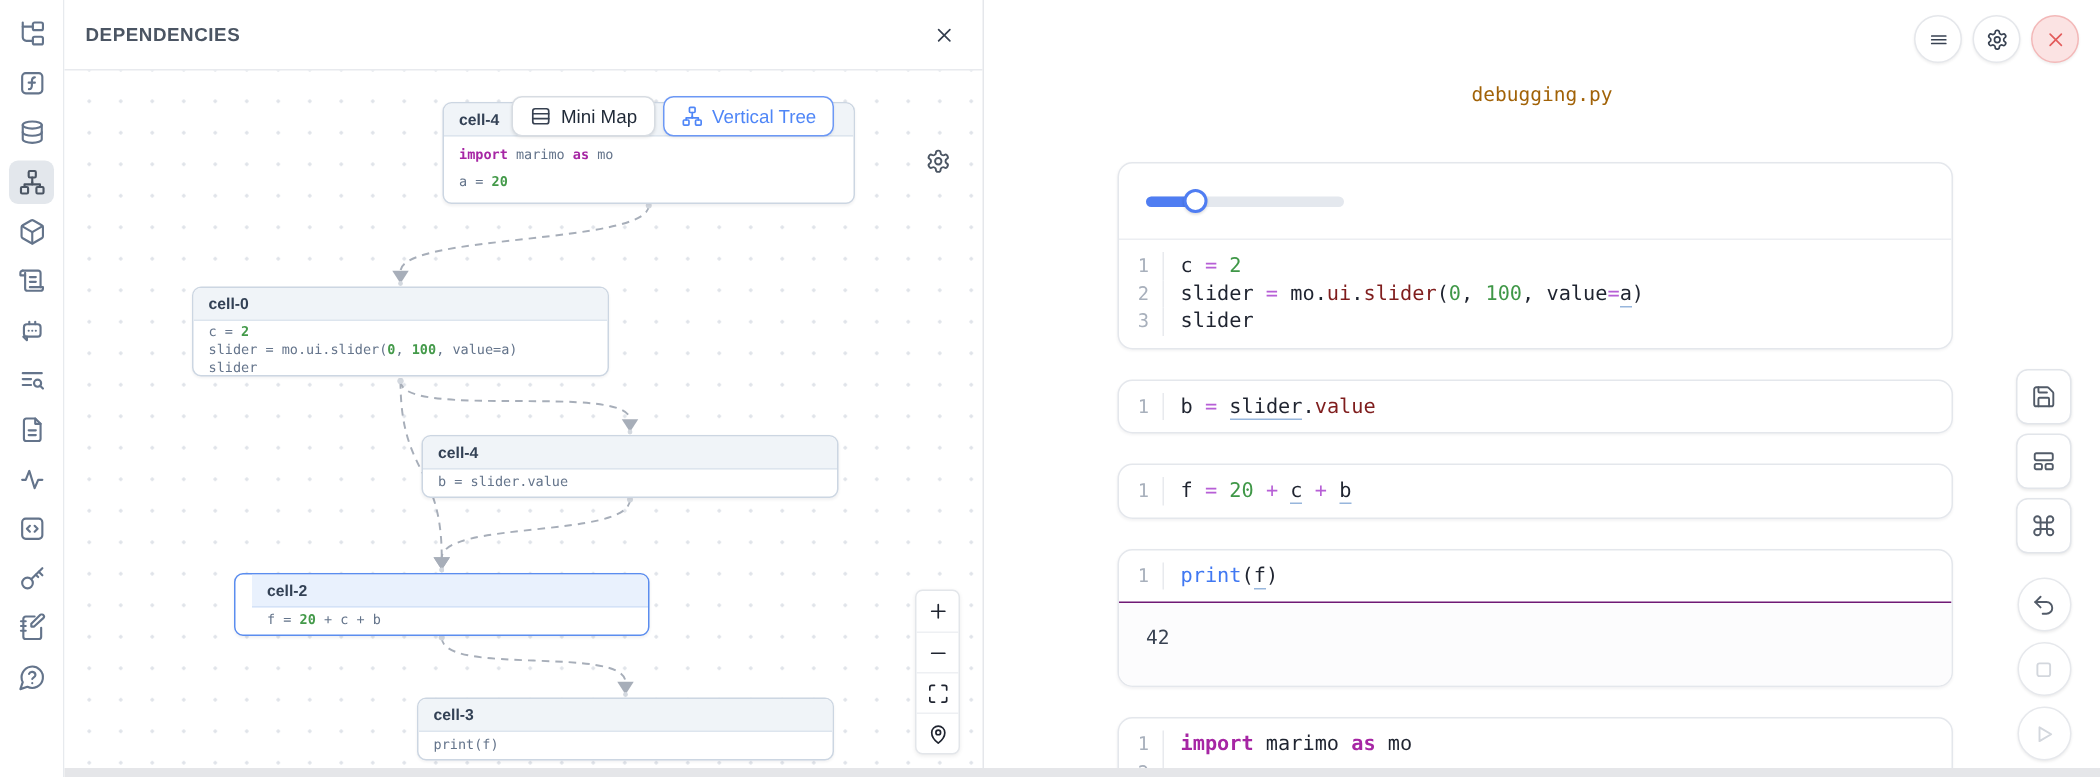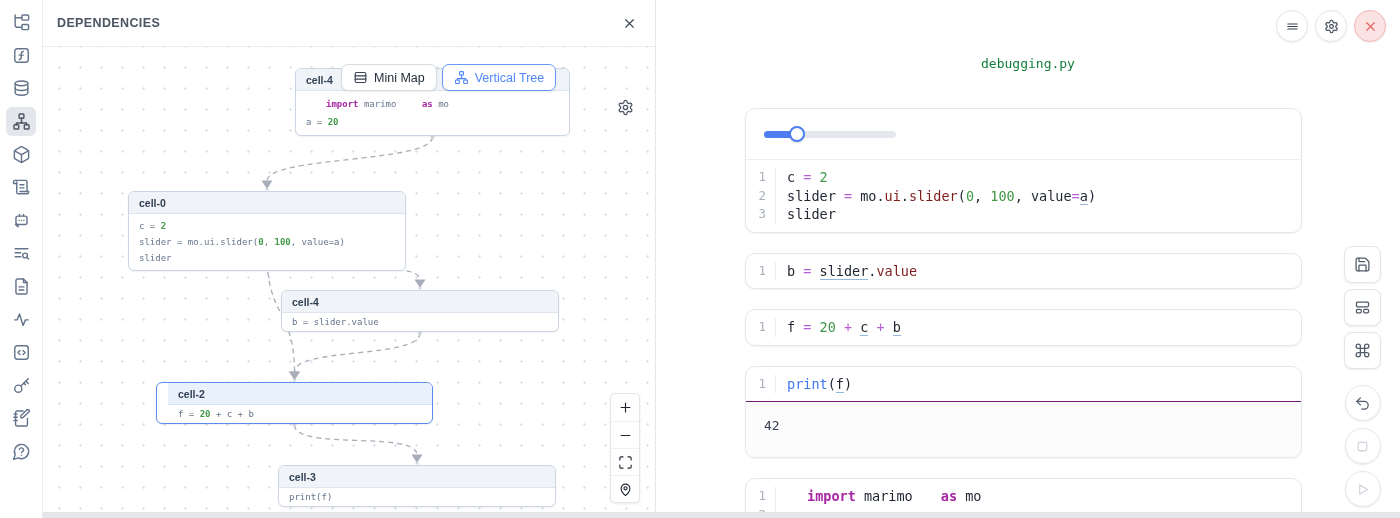--- a/index.html
+++ b/index.html
@@ -60,21 +60,21 @@
   .graph-controls { position:absolute; right:15px; top:346px; width:30px; background:#fff;
     border:1px solid #e3e6ea; border-radius:5px; box-shadow:0 1px 3px rgba(0,0,0,.08);
     display:flex; flex-direction:column; z-index:5; }
   .gc-btn { width:100%; height:27px; border:none; background:transparent; cursor:pointer;
     display:flex; align-items:center; justify-content:center; color:#1f2430; }
   .gc-btn + .gc-btn { border-top:1px solid #eef0f3; }
 
   
   .nb { position:relative; flex:1; height:100%; background:#fff; }
   .nb-title { position:absolute; top:56px; left:0; right:0; text-align:center;
-    font-family:"DejaVu Sans Mono", monospace; font-size:13px; color:#15803d; cursor:pointer; }
+    font-family:"DejaVu Sans Mono", monospace; font-size:13px; color:#a16207; cursor:pointer; }
   .nb-topbar { position:absolute; top:10px; right:14px; display:flex; gap:7px; }
   .tb-btn { width:32px; height:32px; border-radius:50%; background:#fff; border:1px solid #e5e7eb;
     box-shadow:0 1px 2px rgba(0,0,0,.07); display:flex; align-items:center; justify-content:center;
     color:#374151; cursor:pointer; }
   .tb-btn.danger { background:#fbe3e3; border-color:#f3b8b8; color:#e35d5d; }
 
   .cells { padding:108px 0 0 89px; display:flex; flex-direction:column; gap:20px; }
   .cell { width:557px; background:#fff; border:1px solid #e4e7ec; border-radius:10px;
     box-shadow:0 1px 2px rgba(15,23,42,.05); overflow:hidden; }
   .out-area { padding:17px 18px; border-bottom:1px solid #eceef2; }
@@ -89,21 +89,21 @@
   .ln { flex:0 0 30px; text-align:right; padding-right:9px; color:#a8b0bc; font-size:12.5px;
     border-right:1px solid #e8eaee; }
   .ct { padding-left:11px; color:#1f2430; }
   .tk-v  { color:#1f2430; }
   .tk-pu { color:#1f2430; }
   .tk-vu { color:#1f2430; border-bottom:1.5px solid #97b6dc; }
   .tk-op { color:#b75fd6; }
   .tk-num{ color:#3f9747; }
   .tk-at { color:#7f1d1d; }
   .tk-fn { color:#4078f2; }
-  .tk-kw { color:#a626a4; font-weight:700;margin-left:20px; }
+  .tk-kw { color:#a626a4; font-weight:700; }
   .console-area { border-top:1px solid #701a75; background:#fcfcfd; padding:16px 18px 24px;
     font-family:"DejaVu Sans Mono", monospace; font-size:13px; color:#374151; }
 
   .action-rail { position:absolute; top:246px; right:19px; display:flex; flex-direction:column;
     align-items:center; }
   .ar-btn { width:37px; height:37px; background:#fff; border:1px solid #e2e5ea; cursor:pointer;
     display:flex; align-items:center; justify-content:center; color:#525b68;
     box-shadow:0 1px 2px rgba(0,0,0,.08); }
   .ar-btn.square { border-radius:8px; margin-bottom:6px; }
   .ar-btn.circle { width:36px; height:36px; border-radius:50%; margin-bottom:7px; border-color:#e6e8ec; }
@@ -290,21 +290,21 @@
           <path class="edge" d="M 251.5 378 C 251.5 404, 374 383, 374 408"></path>
             <path class="arrow" d="M 368.5 407.5 L 379.5 407.5 L 374 416 Z"></path>
             <circle class="handle" cx="251.5" cy="378" r="2"></circle>
           <circle class="handle" cx="374" cy="416" r="1.6"></circle>
         </svg>
       <div class="nodes">
           <div class="gnode" style="left:252px;top:21px;width:275px;height:68px">
        <div class="gnode-head">cell-4</div>
        <div class="gnode-body"><div class="gline"><span class="tk-kw">import</span><span class="tk-v"> marimo </span><span class="tk-kw">as</span><span class="tk-v"> mo</span></div><div class="gline"><span class="tk-v">a = </span><span class="tk-num">20</span></div></div>
      </div>
-          <div class="gnode" style="left:85px;top:144px;width:278px;height:80px">
+          <div class="gnode" style="left:85px;top:144px;width:278px;height:60px">
        <div class="gnode-head">cell-0</div>
        <div class="gnode-body"><div class="gline"><span class="tk-v">c = </span><span class="tk-num">2</span></div><div class="gline"><span class="tk-v">slider = mo.ui.slider(</span><span class="tk-num">0</span><span class="tk-v">, </span><span class="tk-num">100</span><span class="tk-v">, value=a)</span></div><div class="gline"><span class="tk-v">slider</span></div></div>
      </div>
           <div class="gnode" style="left:238px;top:243px;width:278px;height:42px">
        <div class="gnode-head">cell-4</div>
        <div class="gnode-body"><div class="gline"><span class="tk-v">b = slider.value</span></div></div>
      </div>
           <div class="gnode selected" style="left:113px;top:335px;width:277px;height:42px">
        <div class="gnode-head">cell-2</div>
        <div class="gnode-body"><div class="gline"><span class="tk-v">f = </span><span class="tk-num">20</span><span class="tk-v"> + c + b</span></div></div>

